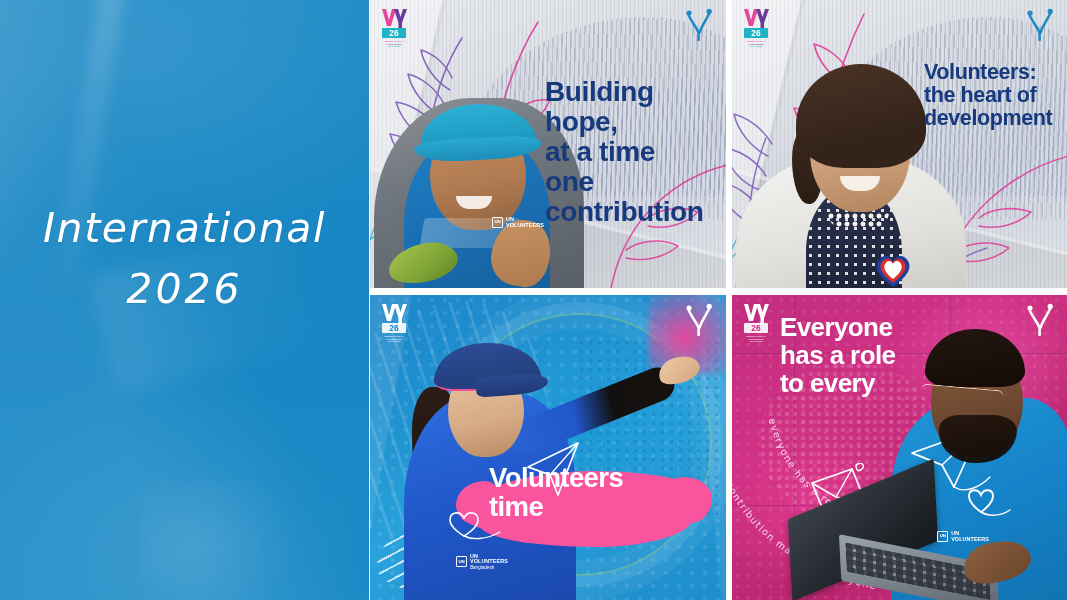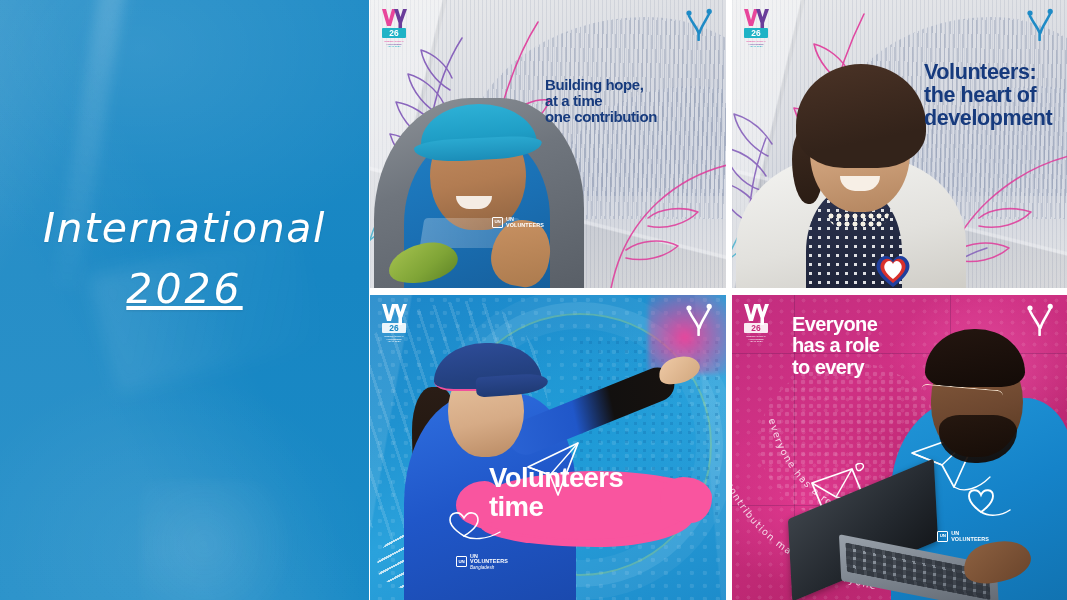--- a/index.html
+++ b/index.html
@@ -40,21 +40,21 @@
     position:absolute; left:0; top:198px; width:369px;
     text-align:center; padding:0 14px;
   }
   .title-line {
     font-family:"DejaVu Sans", sans-serif;
     font-weight:400; font-style:italic;
     color:#ffffff; font-size:41px; line-height:61px;
     letter-spacing:1.6px;
     text-shadow:0 1px 2px rgba(0,0,0,0.10);
   }
-  .title-line.l3 { letter-spacing:3px;text-decoration:underline; }
+  .title-line.l3 { letter-spacing:3px; }
 
   
   .grid { position:absolute; left:369px; top:0; width:698px; height:600px; }
   .card { position:absolute; overflow:hidden; }
   .card-tl { left:1px;   top:0;   width:356px; height:288px; }
   .card-tr { left:363px; top:0;   width:335px; height:288px; }
   .card-bl { left:1px;   top:295px; width:356px; height:305px; }
   .card-br { left:363px; top:295px; width:335px; height:305px; }
 
   
@@ -161,23 +161,23 @@
 
   
   .headline {
     position:absolute; z-index:6;
     font-family:"Liberation Sans", sans-serif;
     font-weight:700; line-height:1.07;
   }
   .headline.navy { color:#163a7d; letter-spacing:-0.4px; }
   .headline.white { color:#ffffff; letter-spacing:-0.6px; }
 
-  .hl-tl { left:175px; top:77px; font-size:15px; }
+  .hl-tl { left:175px; top:77px; font-size:28px; }
   .hl-tr { left:192px; top:61px; font-size:21.5px; width:170px; }
-  .hl-br { left:60px;  top:19px; font-size:20px; }
+  .hl-br { left:48px;  top:19px; font-size:26px; }
   .hl-bl { left:119px; top:168px; font-size:27.5px; z-index:7; }
 
   .pink-swash {
     position:absolute; z-index:6;
     left:100px; top:178px; width:226px; height:66px;
     background:#f9559f;
     border-radius:48% 52% 46% 54% / 58% 44% 56% 42%;
     filter:blur(0.4px);
     box-shadow:
       -10px 4px 0 -3px #f9559f,

